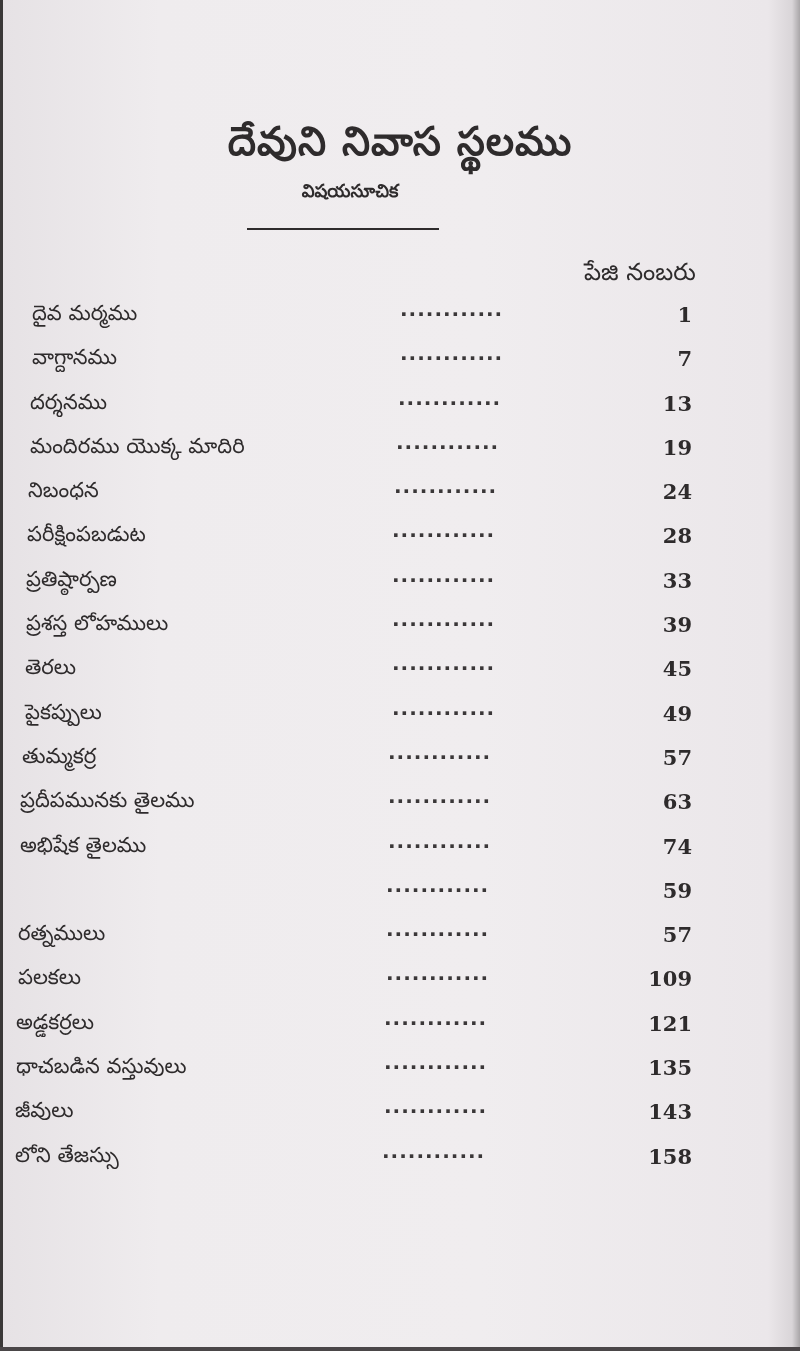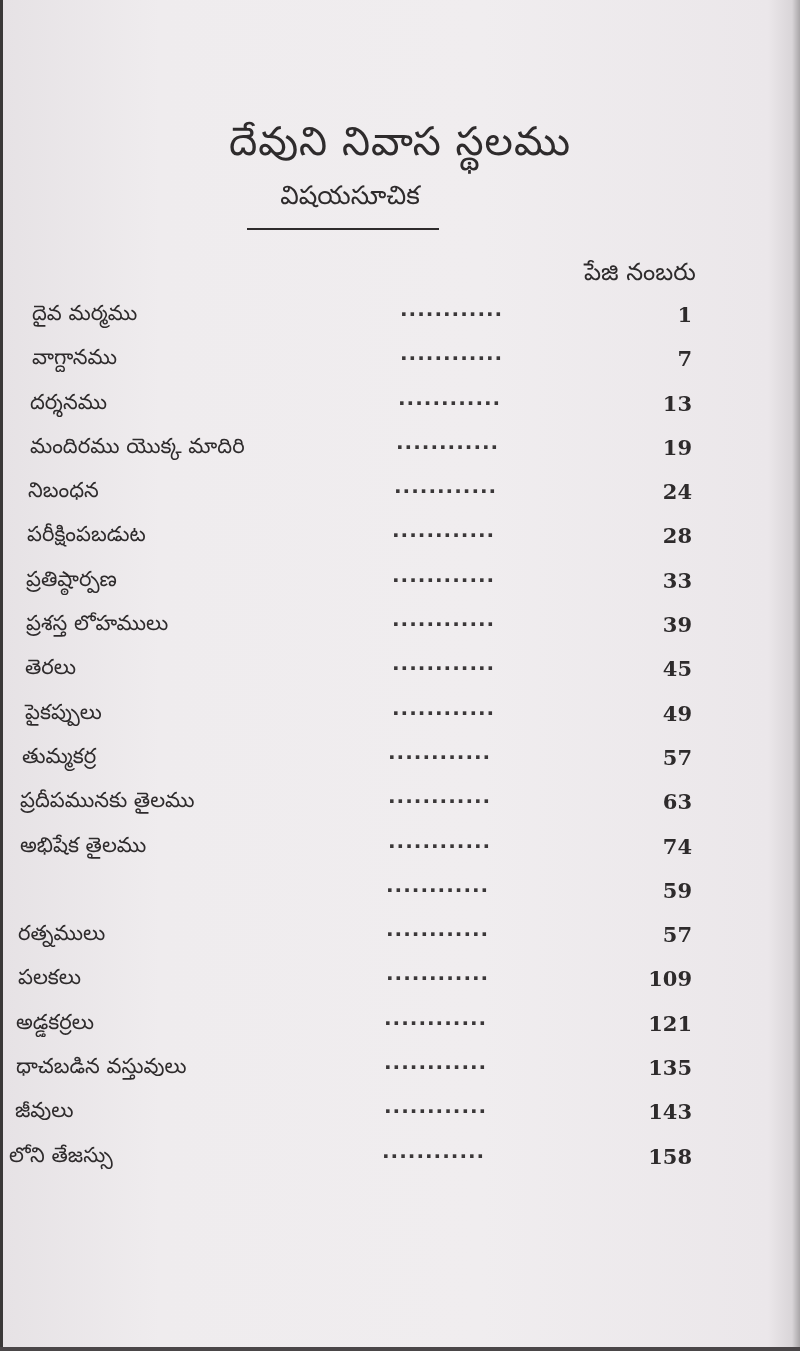--- a/index.html
+++ b/index.html
@@ -32,31 +32,31 @@
       left: 0; bottom: 0;
       width: 800px; height: 4px;
       background: #4a4648;
     }
     .title {
       position: absolute;
       left: 0; width: 800px;
       top: 118px;
       text-align: center;
       font-size: 40px;
-      font-weight: normal;
+      font-weight: bold;
       letter-spacing: 1px;
       color: #2e2b2c;
     }
     .subtitle {
       position: absolute;
       left: 0; width: 700px;
       top: 180px;
       text-align: center;
-      font-size: 26px;
-      font-weight: normal;
+      font-size: 18px;
+      font-weight: bold;
       color: #2e2b2c;
     }
     .subtitle-rule {
       position: absolute;
       left: 247px; top: 228px;
       width: 192px; height: 2px;
       background: #2e2b2c;
     }
     .page-col-header {
       position: absolute;
@@ -206,20 +206,20 @@
       <span class="toc-title" style="left:16px">ధాచబడిన వస్తువులు</span>
       <span class="toc-dots" style="left:384px">............</span>
       <span class="toc-page">135</span>
     </div>
     <div class="toc-row">
       <span class="toc-title" style="left:15px">జీవులు</span>
       <span class="toc-dots" style="left:384px">............</span>
       <span class="toc-page">143</span>
     </div>
     <div class="toc-row">
-      <span class="toc-title" style="left:9px">లోని తేజస్సు</span>
+      <span class="toc-title" style="left:15px">లోని తేజస్సు</span>
       <span class="toc-dots" style="left:382px">............</span>
       <span class="toc-page">158</span>
     </div>
   </div>
 
   <div class="bottom-edge"></div>
 </div>
 
 </body></html>

